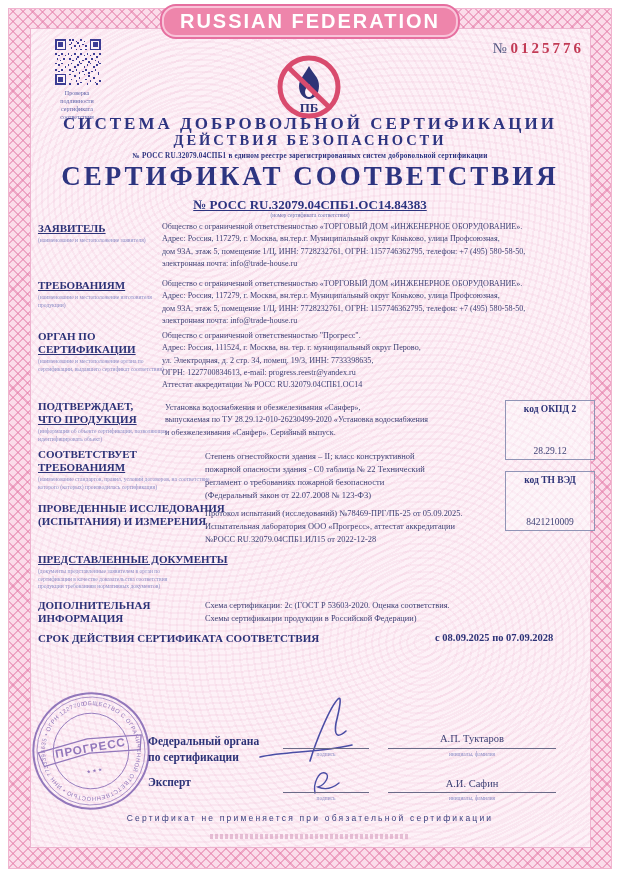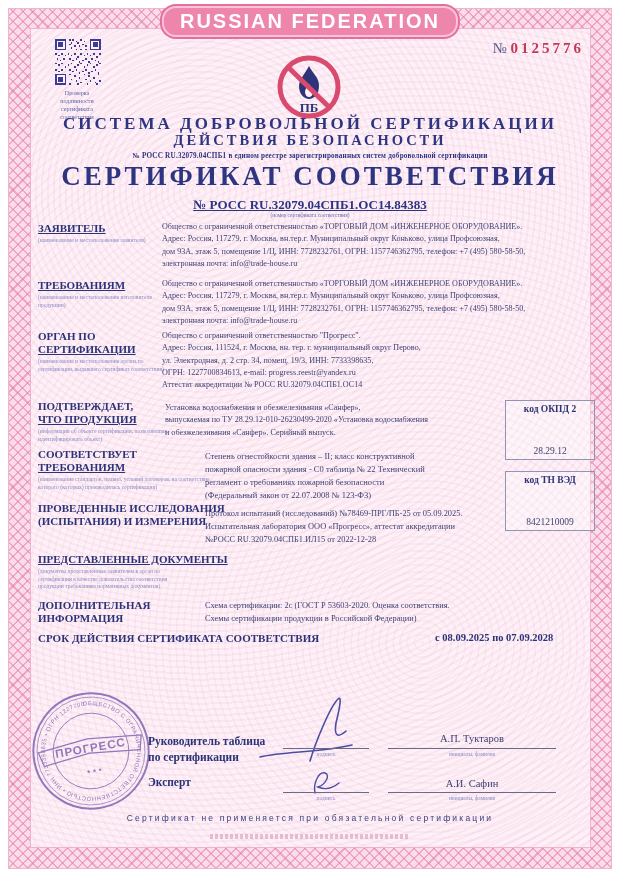--- a/index.html
+++ b/index.html
@@ -209,21 +209,21 @@
         <text font-family="Liberation Sans, sans-serif" font-size="6.4" fill="#8468b4" letter-spacing="0.6">
           <textPath href="#ringPath">ОБЩЕСТВО С ОГРАНИЧЕННОЙ ОТВЕТСТВЕННОСТЬЮ • ИНН 7733398635 • ОГРН 1227700834613 •</textPath>
         </text>
         <path d="M12,62 L68,56 L128,62 L124,78 L68,72 L16,78 Z" fill="none" stroke="#8468b4" stroke-width="1.4"></path>
         <text x="70" y="71" text-anchor="middle" font-family="Liberation Sans, sans-serif" font-weight="bold" font-size="13" letter-spacing="1" fill="#8468b4">ПРОГРЕСС</text>
         <text x="70" y="94" text-anchor="middle" font-family="Liberation Sans, sans-serif" font-size="5.5" fill="#8468b4">★ ★ ★</text>
       </g>
     </svg>
   </div>
 
-  <div class="role" style="left:148px;top:733px;">Руководитель таблица
+  <div class="role" style="left:148px;top:733px;">Федеральный органа
 по сертификации</div>
   <div style="position:absolute;left:252px;top:695px;">
     <svg width="130" height="72" viewBox="0 0 130 72">
       <path d="M58,66 C64,46 78,12 86,4 C90,0 88,12 84,28 C82,40 85,44 94,36 M8,62 C34,56 66,58 100,50" fill="none" stroke="#4a4da5" stroke-width="1.6" stroke-linecap="round"></path>
     </svg>
   </div>
   <div class="sigline" style="left:283px;top:748px;width:86px;"></div>
   <div class="cap" style="left:283px;top:751px;width:86px;">подпись</div>
   <div class="name" style="left:388px;top:733px;width:168px;">А.П. Туктаров</div>
   <div class="sigline" style="left:388px;top:748px;width:168px;"></div>

